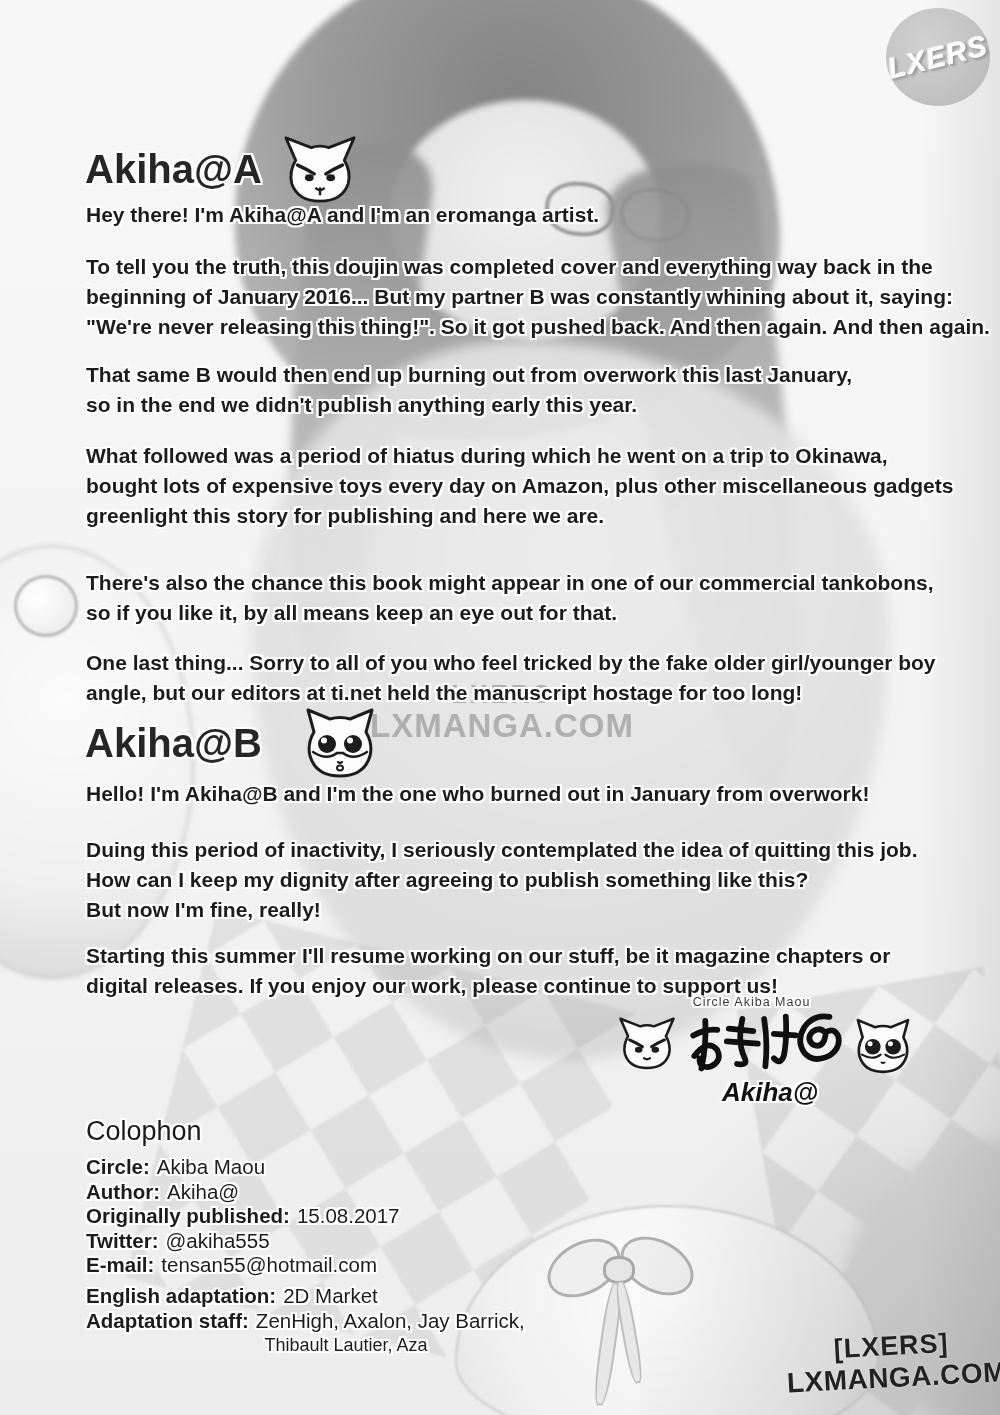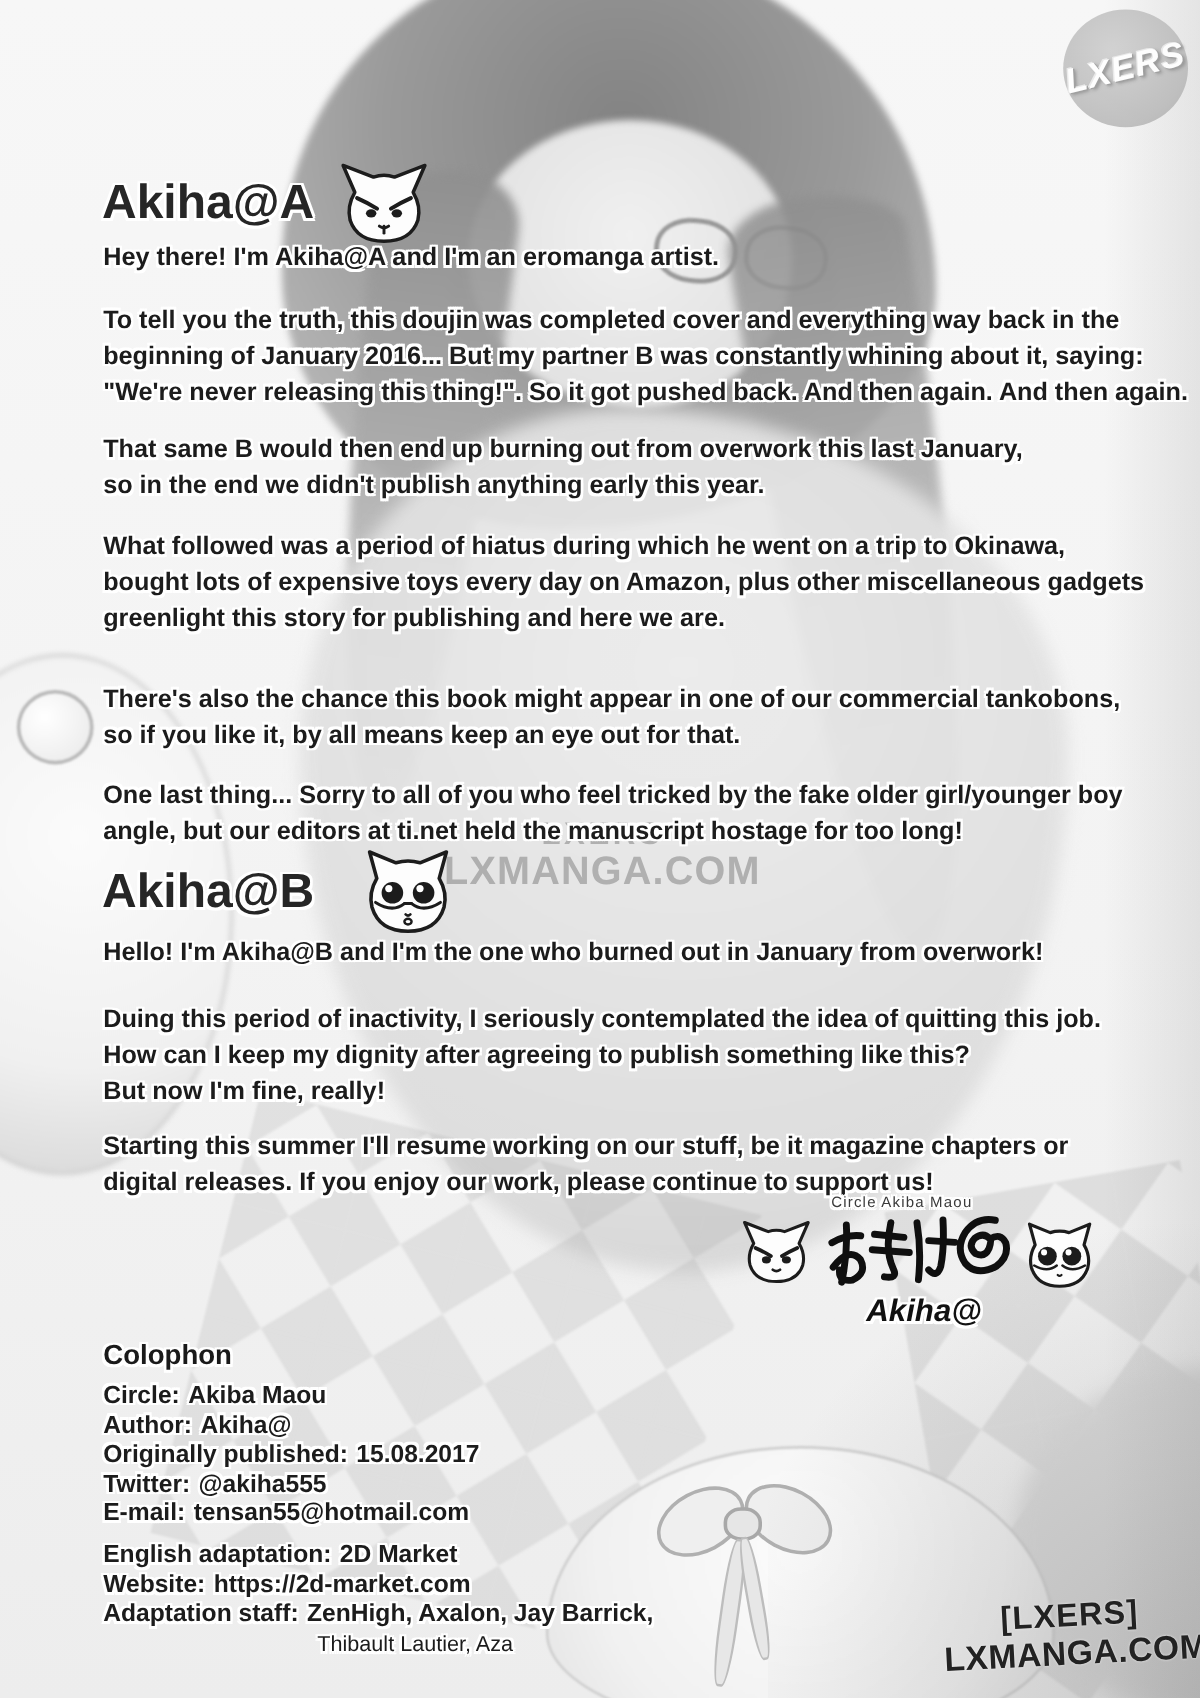--- a/index.html
+++ b/index.html
@@ -100,24 +100,24 @@
   .sig-caption{position:absolute;left:0;right:18px;top:2px;text-align:center;font-size:12.5px;
     color:#3a3a3a;letter-spacing:1px;}
   .sig .cat-left{position:absolute;left:18px;top:22px;}
   .sig .cat-right{position:absolute;right:8px;top:24px;}
   .sig-script{position:absolute;left:88px;top:14px;}
   .sig-romaji{position:absolute;left:92px;top:84px;width:160px;text-align:center;
     font-size:26px;font-weight:700;font-style:italic;color:#111111;}
 
   
   .colophon{position:absolute;left:86px;top:1116px;z-index:5;}
-  .colophon h2{margin:0 0 8px 0;font-size:23px;font-weight:700;color:#1a1a1a;}
+  .colophon h2{margin:0 0 8px 0;font-size:27px;font-weight:400;color:#1a1a1a;}
   .crow{font-size:20.5px;line-height:24.6px;white-space:nowrap;}
   .crow b{font-weight:700;}
-  .crow .val{margin-left:7px;font-weight:700;}
+  .crow .val{margin-left:7px;font-weight:400;}
   .adaptation{position:absolute;left:86px;top:1284px;z-index:5;}
   .staff2{font-size:18px;line-height:24.6px;margin-left:120px;width:280px;text-align:center;}
 </style>
 </head>
 <body>
 
 <div class="page">
 
   <div class="art" aria-hidden="true">
     <div class="hair"></div>
@@ -289,23 +289,20 @@
     <div class="crow halo">
       <b>E-mail:</b><span class="val">tensan55@hotmail.com</span>
     </div>
   </div>
 
   <div class="adaptation">
     <div class="crow halo">
       <b>English adaptation:</b><span class="val">2D Market</span>
     </div>
     <div class="crow halo">
-      <b>Website:</b><span class="val">https://2d-market.com</span>
-    </div>
-    <div class="crow halo">
       <b>Adaptation staff:</b><span class="val">ZenHigh, Axalon, Jay Barrick,</span>
     </div>
     <div class="staff2 halo">Thibault Lautier, Aza</div>
   </div>
 
   <div class="footer-brand">
     <div class="fb1">[LXERS]</div>
     <div class="fb2">LXMANGA.COM</div>
   </div>
 

